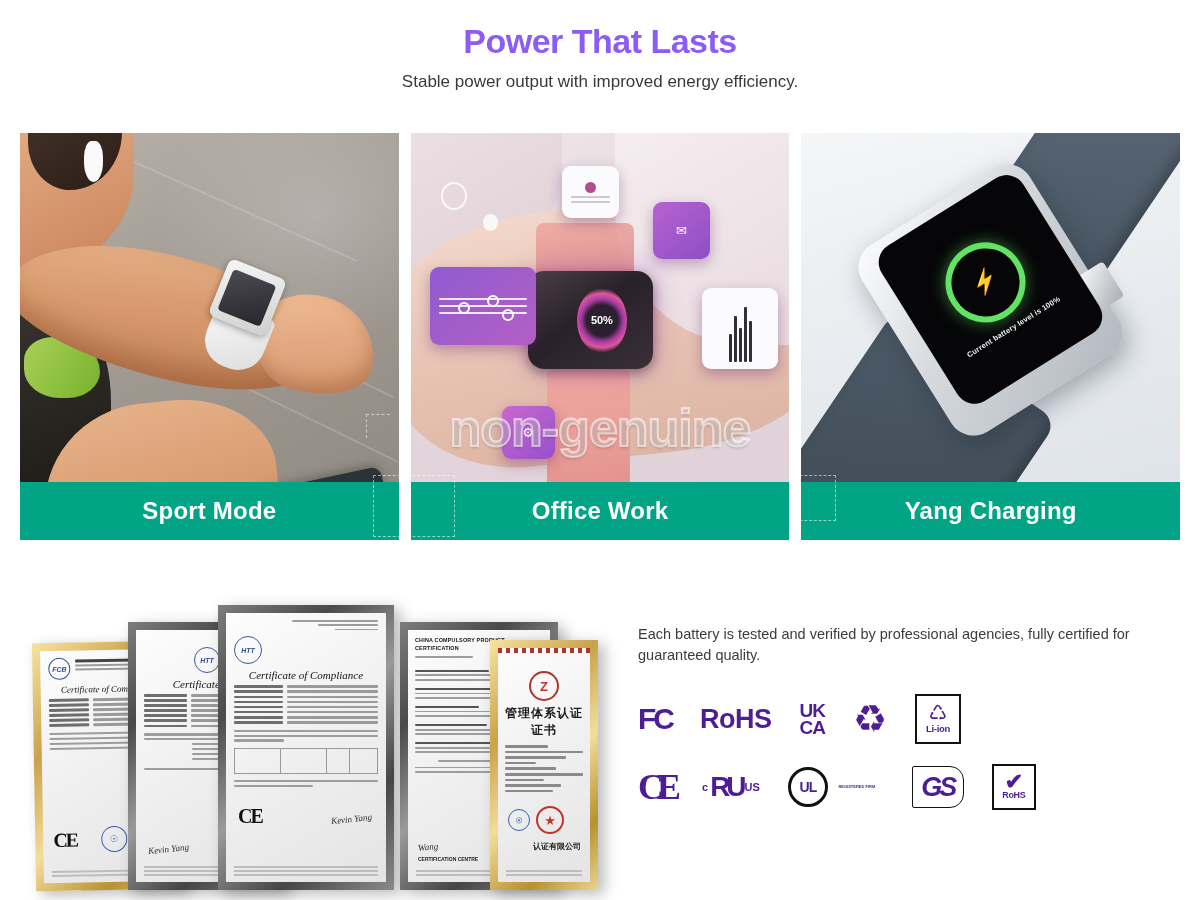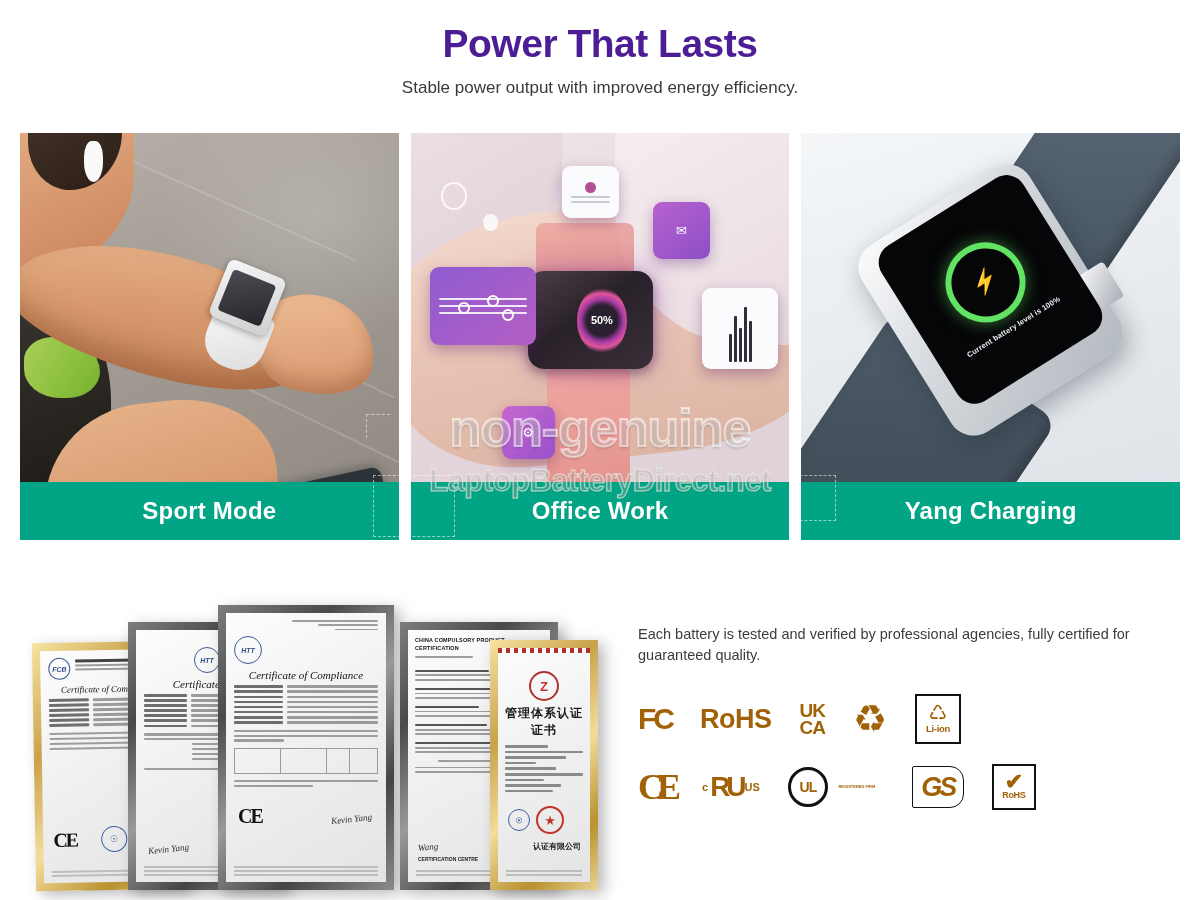--- a/index.html
+++ b/index.html
@@ -7,21 +7,21 @@
     width: 1200px; height: 900px;
     background: #ffffff;
     font-family: "Liberation Sans", sans-serif;
     overflow: hidden;
   }
   .page { position: relative; width: 1200px; height: 900px; background:#fff; }
 
   
   .header { text-align: center; padding-top: 22px; }
   .headline {
-    font-size: 39px; font-weight: bold; color: #4c1d95;
+    font-size: 34px; font-weight: bold; color: #8b5cf6;
     letter-spacing: -0.5px; line-height: 1.12;
   }
   .subhead {
     font-size: 17px; color: #3a3a3a; margin-top: 12px; font-weight: 400;
   }
 
   
   .cards {
     position: absolute; left: 20px; top: 133px;
     width: 1160px; height: 407px;
@@ -348,21 +348,21 @@
     font-size:27px; font-weight:bold; color:#10a985; letter-spacing:-.3px;
   }
   .safety p {
     font-size:14.5px; color:#3c3c3c; line-height:1.45; margin-top:7px;
   }
   .badges { margin-top:22px; }
   .badge-row {
     display:flex; align-items:center; gap:28px; height:62px;
   }
   .badge-row + .badge-row { margin-top:6px; }
-  .badge { display:flex; align-items:center; justify-content:center; color:#a16207; }
+  .badge { display:flex; align-items:center; justify-content:center; color:#4c1d95; }
 
   .b-fcc { font-size:30px; font-weight:bold; letter-spacing:-3px; font-family:"Liberation Sans", sans-serif; }
   .b-rohs { font-size:27px; font-weight:bold; letter-spacing:-.5px; }
   .b-ukca { font-size:19px; font-weight:bold; line-height:.92; text-align:center; letter-spacing:-1px; }
   .b-ce { font-family:"Liberation Serif", serif; font-size:36px; font-weight:bold; letter-spacing:-7px; }
   .b-us { display:flex; align-items:center; gap:2px; }
   .b-us .c { font-size:11px; font-weight:bold; }
   .b-us .ru { font-size:28px; font-weight:bold; letter-spacing:-4px; }
   .b-us .us { font-size:11px; font-weight:bold; }
   .b-ul {
@@ -473,21 +473,20 @@
           </div>
           <div class="batt-txt">Current battery level is 100%</div>
         </div>
       </div>
       <div class="card-caption">Yang Charging</div>
     </div>
   </div>
 
   <div class="wm-box wb3"></div>
   <div class="wm-main">non-genuine</div>
-  <div class="wm-sub">LaptopBatteryDirect.net</div>
   <div class="wm-box wb1"></div>
   <div class="wm-box wb2"></div>
 
   <div class="bottom">
 
     <div class="certs">
 
       <div class="cert c1 gold">
         <div class="inner">
           <div style="display:flex;gap:5px;align-items:flex-start;">

